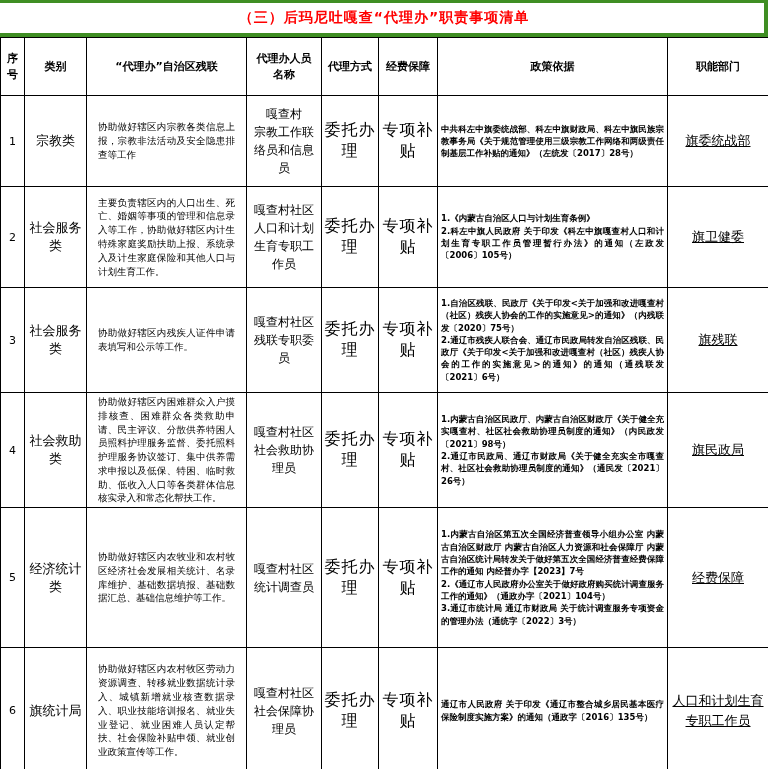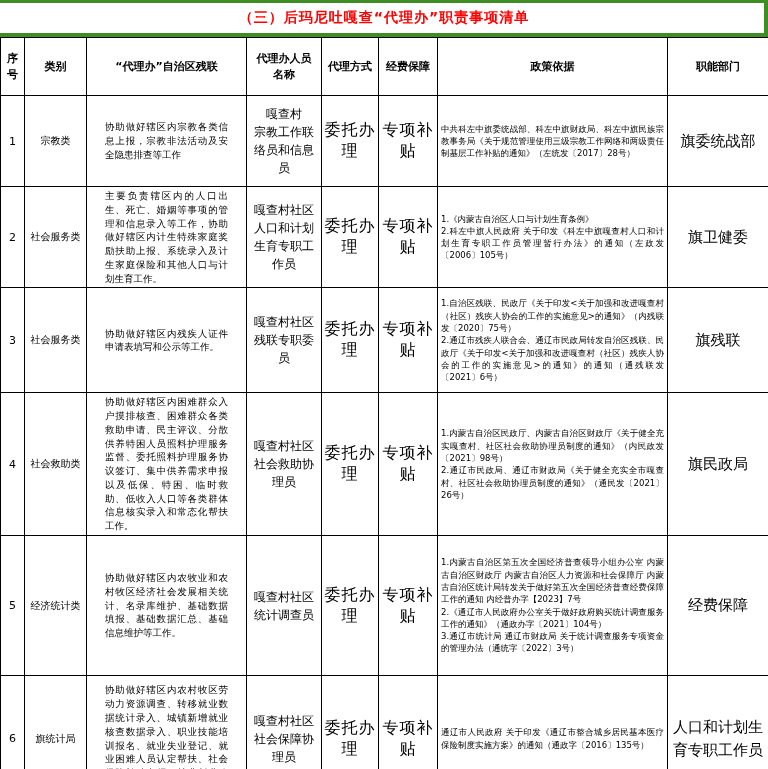--- a/index.html
+++ b/index.html
@@ -16,26 +16,26 @@
         font-family:"DejaVu Sans","Liberation Sans",sans-serif;}
   thead th{font-size:11px;font-weight:bold;height:58px;line-height:1.4;}
   tbody td{font-size:10px;}
   tbody tr:nth-child(1){height:91px;}
   tbody tr:nth-child(2){height:101px;}
   tbody tr:nth-child(3){height:105px;}
   tbody tr:nth-child(4){height:110px;}
   tbody tr:nth-child(5){height:140px;}
   tbody tr:nth-child(6){height:126px;}
   td.c-no{font-size:11px;}
-  td.c-cat{font-size:10px;font-family:Liberation Serif, serif;}
-  td.c-content{text-align:justify;font-size:9.5px;line-height:1.45;padding:2px 18px;}
+  td.c-cat{font-size:13px;font-family:Liberation Serif, serif;}
+  td.c-content{text-align:justify;font-size:9.5px;line-height:1.45;padding:2px 11px;}
   td.c-person{font-size:12px;line-height:1.5;white-space:pre-line;}
   td.c-method,td.c-fund{font-size:16px;letter-spacing:1px;}
-  td.c-policy{text-align:justify;font-size:8.5px;line-height:1.45;padding:2px 3px;white-space:pre-line;}
-  td.c-dept{font-size:15px;line-height:1.5;}
+  td.c-policy{text-align:justify;font-size:8.5px;line-height:1.45;padding:2px 3px;white-space:pre-line;font-weight:bold;}
+  td.c-dept{font-size:13px;line-height:1.5;text-decoration:underline;}
 </style>
 </head>
 <body>
 
 <div class="green-rule-top"></div>
 
 <div class="title-band">
   <span class="page-title">（三）后玛尼吐嘎查“代理办”职责事项清单</span>
   <div class="title-right-edge"></div>
 </div>

